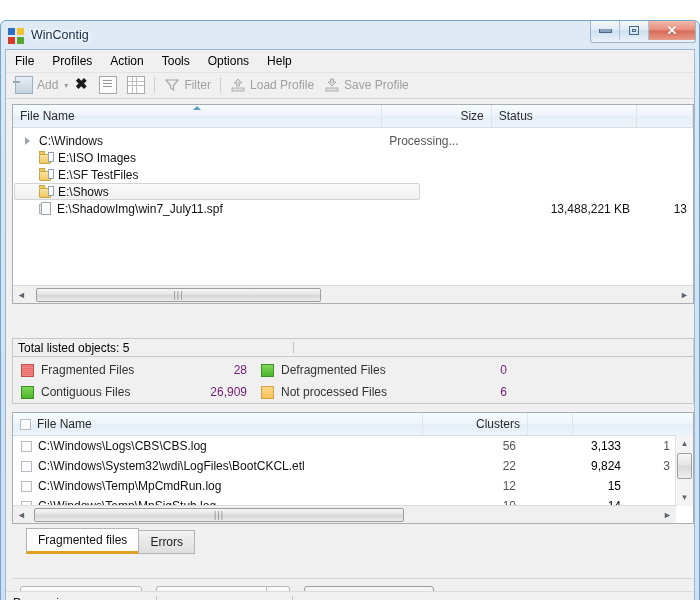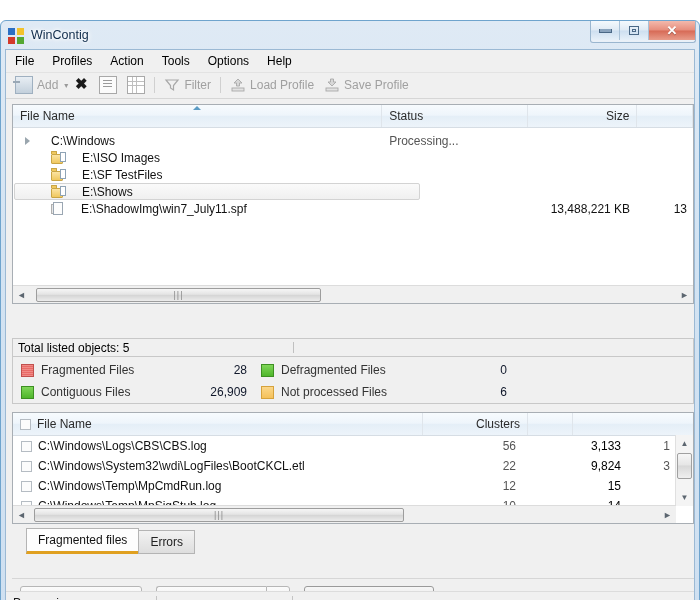--- a/index.html
+++ b/index.html
@@ -167,21 +167,21 @@
     color: #111;
     position: relative;
   }
   .lv-row.selected .row-hit {
     position: absolute; left: 1px; top: 0; width: 406px; height: 17px;
     background: linear-gradient(to bottom,#fafafa,#f0f0f0);
     border: 1px solid #d3d3d3;
     border-radius: 2px;
     box-sizing: border-box;
   }
-  .cell-name { display:flex; align-items:center; gap:16px; padding-left:6px; width:408px; box-sizing:border-box; position: relative; z-index:1;}
+  .cell-name { display:flex; align-items:center; gap:4px; padding-left:6px; width:408px; box-sizing:border-box; position: relative; z-index:1;}
   .cell-status { width: 160px; box-sizing:border-box; padding-left: 6px; color:#555; position:relative; z-index:1;}
   .cell-size { width: 120px; box-sizing:border-box; text-align:right; padding-right: 8px; color:#111; position:relative; z-index:1;}
   .cell-extra { width: 60px; box-sizing:border-box; text-align:right; padding-right: 6px; color:#111; position:relative; z-index:1;}
 
   .expander {
     width: 10px; height: 10px; position: relative; margin-left:4px; margin-right:2px;
   }
   .expander:after {
     content:""; position:absolute; left:2px; top:1px;
     width:0;height:0;border-top:4px solid transparent;border-bottom:4px solid transparent;border-left:5px solid transparent;
@@ -270,21 +270,21 @@
   .stat {
     display:flex; align-items:center; font-size:12px; color:#333;
   }
   .swatch {
     width:13px;height:13px;margin-right:7px;flex:none; box-sizing:border-box;
   }
   .sw-red { background: repeating-linear-gradient(to bottom,#f08a86 0px,#f08a86 1px,#e86a66 1px,#e86a66 2px); border:1px solid #c0504d; }
   .sw-green { background: linear-gradient(to bottom,#7fd658,#4fb62b); border:1px solid #3d8f22; }
   .sw-orange{ background: linear-gradient(to bottom,#fbd78a,#f5c15a); border:1px solid #d6a23c; }
   .stat .name { }
-  .stat .val { margin-left:auto; padding-right:14px; text-align:right; font-size:12px; color:#0f172a;}
+  .stat .val { margin-left:auto; padding-right:14px; text-align:right; font-size:12px; color:#701a75;}
 
   
   #bottomlist {
     position:absolute; left:6px; top:362px; width:682px; height:112px;
     background:#fff; border:1px solid #a8aeb4; box-sizing:border-box; overflow:hidden;
   }
   .chkbox {
     width:11px;height:11px;border:1px solid #b5bcc3;background:#fcfcfc;
     box-sizing:border-box; flex:none; margin-right:6px;
   }
@@ -437,25 +437,25 @@
       <div class="menu-item">Options</div>
       <div class="menu-item">Help</div>
     </div>
 
     <div id="toplist">
       <div class="lv-header">
         <div class="lv-col" style="width:408px;">
           <span class="sort-asc"></span>
           <span>File Name</span>
         </div>
+        <div class="lv-col num" style="width:120px;">
+          <span>Size</span>
+        </div>
         <div class="lv-col" style="width:160px;">
           <span>Status</span>
-        </div>
-        <div class="lv-col num" style="width:120px;">
-          <span>Size</span>
         </div>
         <div class="lv-col num" style="width:60px;">
           <span></span>
         </div>
       </div>
 
       <div class="lv-body">
 
         <div class="lv-row" style="margin-top:4px;">
           <div class="cell-name">

